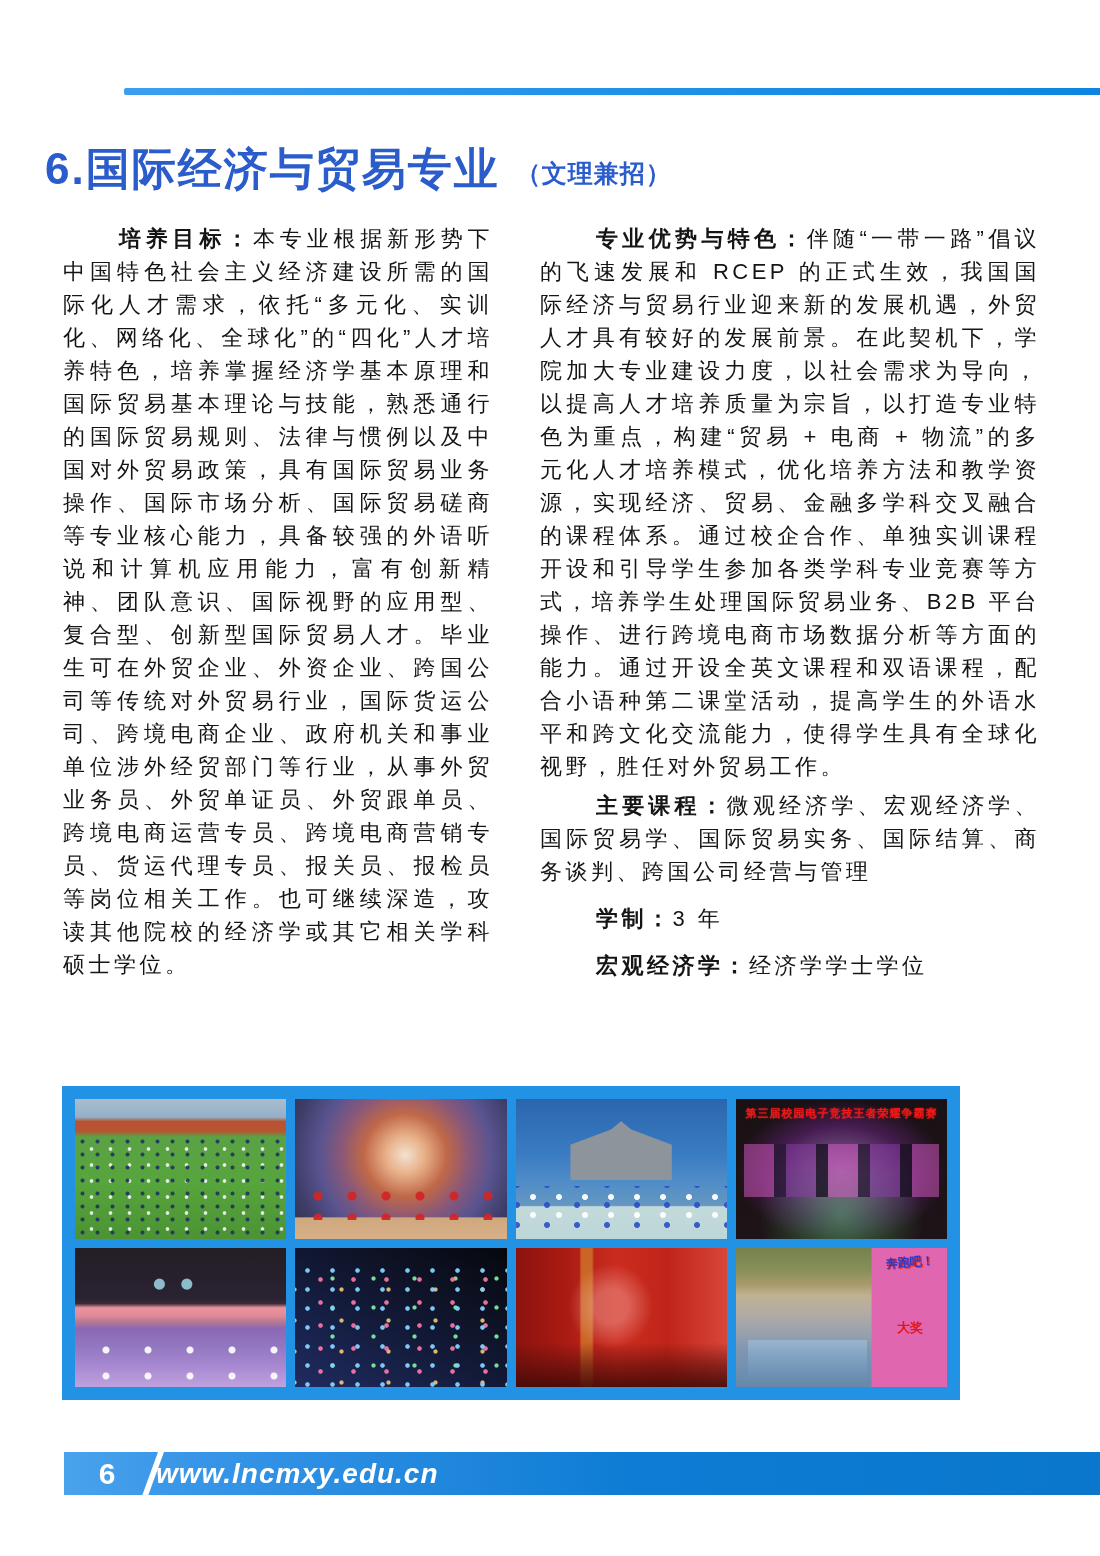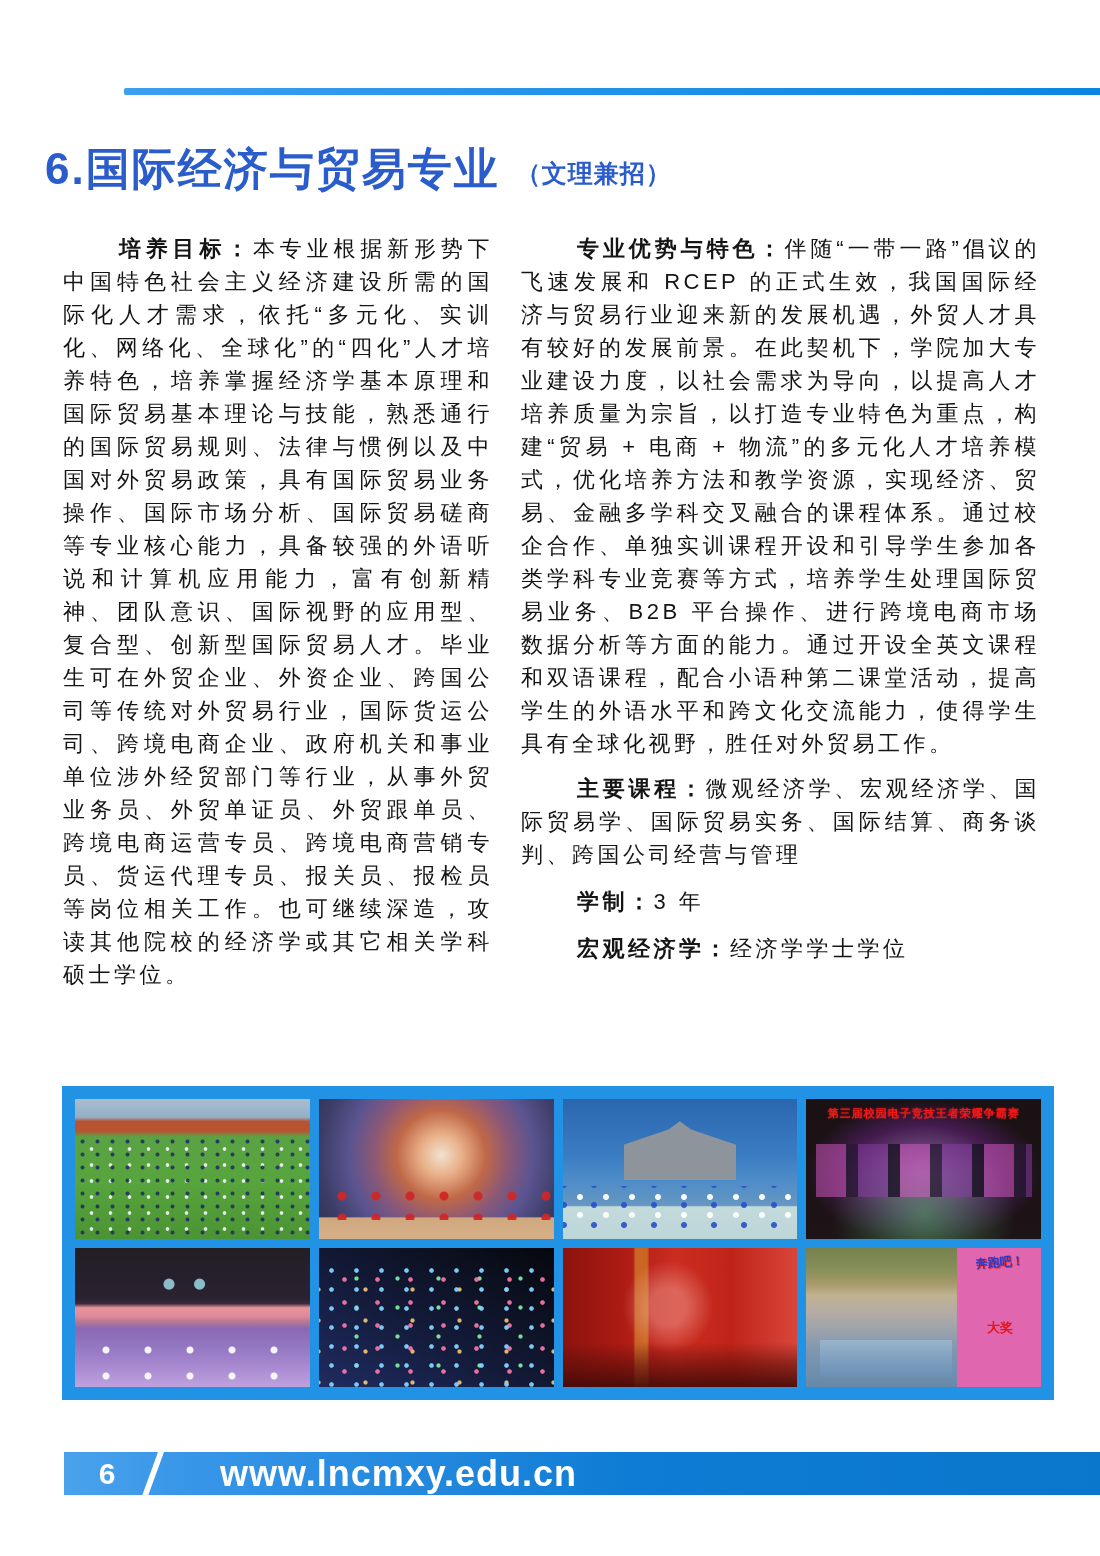--- a/index.html
+++ b/index.html
@@ -15,37 +15,37 @@
     border-radius:2px 0 0 2px;
   }
 
   
   .title-row { position:absolute; left:45px; top:144px; display:flex; align-items:flex-end; gap:16px; color:#2b5ccc; white-space:nowrap; }
   .title { font-size:44px; font-weight:bold; letter-spacing:2px; line-height:1.15; }
   .subtitle { font-size:25px; font-weight:bold; padding-bottom:5px; letter-spacing:1px;text-align:center; }
 
   
   .columns {
-    position:absolute; left:63px; top:232px; width:977px;
-    display:flex; gap:28px; color:#151515;
+    position:absolute; left:63px; top:222px; width:977px;
+    display:flex; gap:47px; color:#151515;
   }
   .col-left { width:430px; flex:none; }
   .col-right { flex:1; }
   .para {
     margin:0; font-size:22px; line-height:33px; letter-spacing:3.5px;
     text-align:justify; text-justify:inter-character; text-indent:56px;
     word-break:break-all;
   }
   .label { font-weight:bold; }
-  .mt1 { margin-top:12px; }
+  .mt1 { margin-top:6px; }
   .mt2 { margin-top:14px; }
 
   
   .gallery {
-    position:absolute; left:62px; top:1086px; width:992px; height:314px;
+    position:absolute; left:62px; top:1086px; width:898px; height:314px;
     background:#2192e4; box-sizing:border-box; padding:13px;
     display:grid; grid-template-columns:repeat(4,1fr); grid-template-rows:1fr 1fr; gap:9px;
   }
   .photo { position:relative; overflow:hidden; }
 
   .photo1 { background:
     linear-gradient(180deg,#a9bdcd 0%,#93b0c8 13%,#b85230 16%,#b65531 23%,#5aa244 27%,#57a53d 60%,#4b9333 100%); }
   .photo1::before { content:""; position:absolute; inset:26% 0 0 0;
     background-image:radial-gradient(circle, rgba(30,45,90,.85) 1.6px, transparent 2.4px),
       radial-gradient(circle, rgba(246,246,250,.9) 1.4px, transparent 2.2px);
@@ -114,21 +114,21 @@
   .poster-prize { display:block; margin-top:48px; color:#e01818; font-weight:bold; font-size:13px; }
 
   
   .footer {
     position:absolute; left:64px; right:0; top:1452px; height:43px;
     background:linear-gradient(90deg,#4aa2ec 0%, #3896e8 12%, #0e7cd4 55%, #0a77cc 100%);
     display:flex; align-items:center; color:#ffffff; overflow:hidden;
   }
   .pnum { width:86px; text-align:center; font-size:30px; font-weight:bold; flex:none; }
   .slash { width:6px; height:64px; background:#ffffff; transform:skewX(-20deg); flex:none; }
-  .url { margin-left:64px; font-size:36px; font-weight:bold; letter-spacing:1px; }
+  .url { font-size:28px; font-weight:bold; letter-spacing:1px;font-style:italic; }
 </style>
 </head>
 <body>
 
 <div class="page">
 
   <div class="top-line"></div>
 
   <div class="title-row">
     <span class="title">6.国际经济与贸易专业</span>

